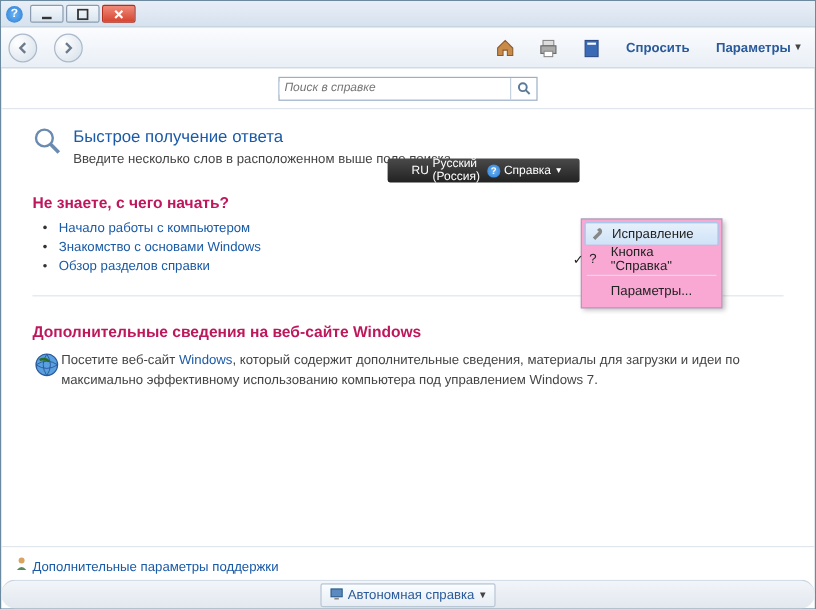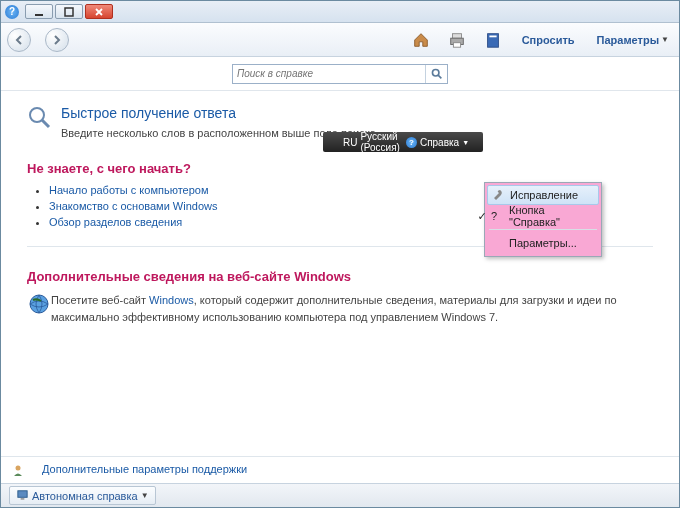--- a/index.html
+++ b/index.html
@@ -154,37 +154,37 @@
     display:flex;align-items:center;justify-content:center;
   }
   .dropdown .sep { border-top:1px solid #d8dfe6; margin:2px 2px;}
 
   
   .statusbar {
     height: 24px;
     background: linear-gradient(#f2f5f9,#e2e8ef);
     border-top:1px solid #c7d3df;
     display:flex; align-items:center; padding: 0 8px;
-    justify-content:flex-start;
-    font-size:11px; color:#2a5a9a;
+    justify-content:center;
+    font-size:11px; color:#2a5a9a;border-radius:12px;
   }
   .statusbar .left { display:flex; align-items:center; gap:4px;}
   .statusbar .right {
     display:flex; align-items:center; gap:3px;
     border:1px solid #b8c6d4; padding:1px 6px; border-radius:2px;
     background:linear-gradient(#fbfdff,#e6edf4);
   }
   .statusbar .right .dd{font-size:8px;color:#444;}
   .statusbar .right .gicon svg{width:13px;height:13px;}
 
   
   .bottom-link-row{
     border-top:1px solid #dfe6ec;
     padding:6px 10px 4px 10px;
-    display:flex;align-items:flex-start;gap:17px;
+    display:flex;align-items:flex-end;gap:2px;
   }
   .bottom-link-row .bicon svg{width:14px;height:14px;}
   .bottom-link-row a{ color:#1a5aa6; font-size:11px; text-decoration:none;}
 </style>
 </head>
 <body>
 
 <div class="window">
 
   <div class="titlebar">
@@ -269,21 +269,21 @@
       <div>
         <h2>Быстрое получение ответа</h2>
         <div class="sub">Введите несколько слов в расположенном выше поле поиска.</div>
       </div>
     </div>
 
     <h3 class="section-head">Не знаете, с чего начать?</h3>
     <ul class="links">
       <li><a href="#">Начало работы с компьютером</a></li>
       <li><a href="#">Знакомство с основами Windows</a></li>
-      <li><a href="#">Обзор разделов сведения</a></li>
+      <li><a href="#">Обзор разделов справки</a></li>
     </ul>
 
     <hr class="divider">
 
     <h3 class="section-head">Дополнительные сведения на веб-сайте Windows</h3>
     <div class="webrow">
       <div class="globe">
         <svg viewBox="0 0 24 24">
             <circle cx="12" cy="12" r="9" fill="#5aa0e0" stroke="#2a5a9a"></circle>
             <path d="M3 12 Q12 6 21 12 M3 12 Q12 18 21 12 M12 3 Q6 12 12 21 M12 3 Q18 12 12 21" fill="none" stroke="#2a5a9a" stroke-width="0.8"></path>

